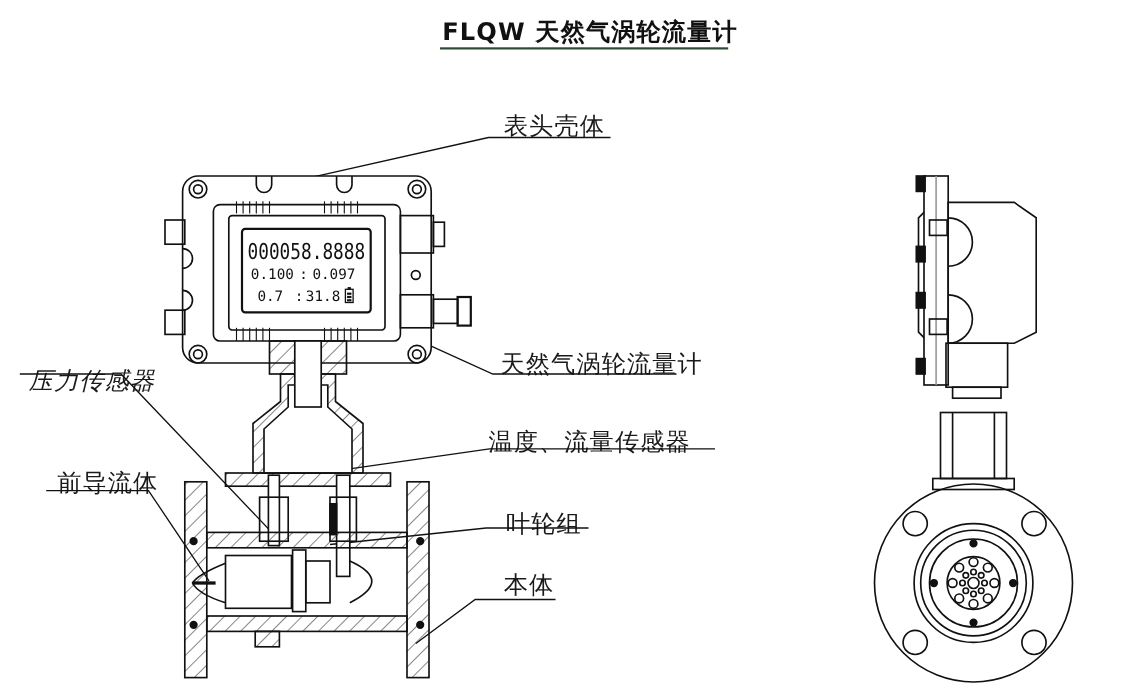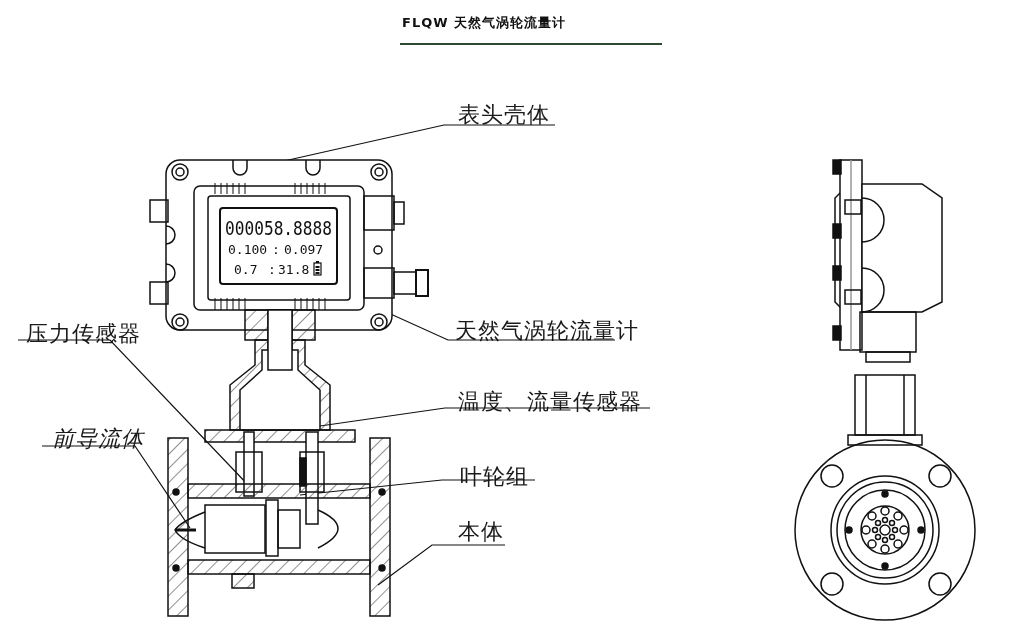--- a/index.html
+++ b/index.html
@@ -1,35 +1,35 @@
 <!DOCTYPE html>
 <html><head>
 <meta charset="utf-8">
 <style>
   html, body { margin: 0; padding: 0; background: #ffffff; }
   body { width: 1024px; height: 631px; position: relative; overflow: hidden;
          font-family: "DejaVu Sans", "Liberation Sans", sans-serif; }
-  .title { position: absolute; left: 402px; top: 14px; font-size: 13px; font-weight: bold;
+  .title { position: absolute; left: 402px; top: 14px; font-size: 22px; font-weight: bold;
            color: #111; letter-spacing: 1px; white-space: nowrap; }
   .title-rule { position: absolute; left: 400px; top: 43px; width: 262px; height: 2px; background: #2e4a32; }
   .label { position: absolute; font-size: 22px; color: #1a1a1a; white-space: nowrap; letter-spacing: 1px; }
   svg.diagram { position: absolute; left: 0; top: 0; }
   .lcd { font-family: "DejaVu Sans Mono", "Liberation Mono", monospace; fill: #111; }
 </style>
 </head>
 <body>
 
 <div class="title">FLQW 天然气涡轮流量计</div>
 <div class="title-rule"></div>
 
 <div class="label" style="left:458px;top:100px;">表头壳体</div>
 <div class="label" style="left:455px;top:316px;">天然气涡轮流量计</div>
-<div class="label" style="left:26px;top:319px;">压力传感器</div>
-<div class="label" style="left:458px;top:387px;">温度、流量传感器</div>
-<div class="label" style="left:52px;top:424px;font-style:italic;">前导流体</div>
+<div class="label" style="left:26px;top:332px;font-style:italic;">压力传感器</div>
+<div class="label" style="left:444px;top:387px;">温度、流量传感器</div>
+<div class="label" style="left:52px;top:424px;">前导流体</div>
 <div class="label" style="left:460px;top:462px;">叶轮组</div>
 <div class="label" style="left:458px;top:517px;text-align:right;">本体</div>
 
 <svg class="diagram" width="1024" height="631" viewBox="0 0 1024 631">
   <defs>
     <pattern id="hatch" width="10" height="10" patternUnits="userSpaceOnUse" patternTransform="rotate(45)">
       <line x1="0" y1="0" x2="0" y2="10" stroke="#222" stroke-width="1"></line>
     </pattern>
   </defs>
 

